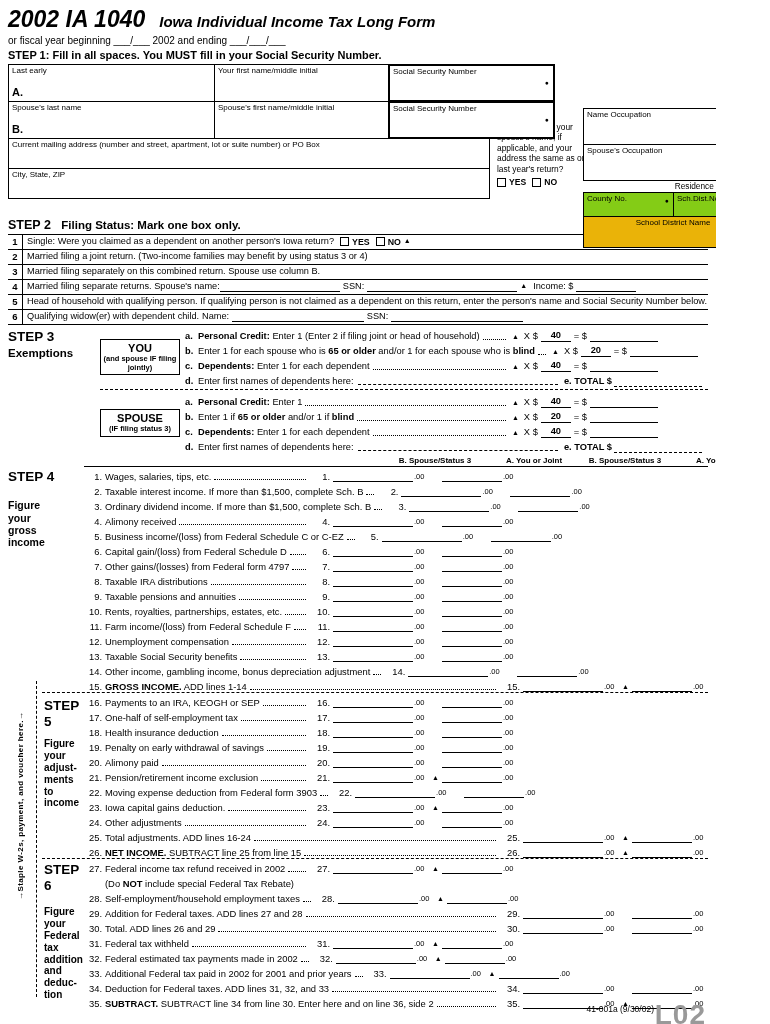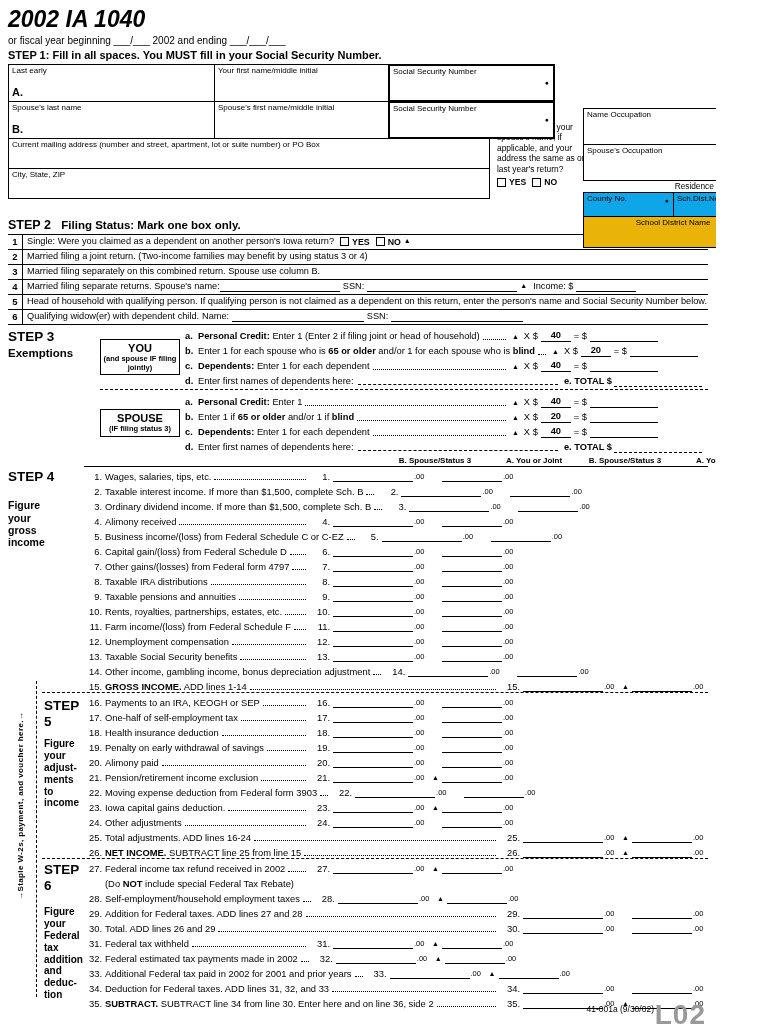--- a/index.html
+++ b/index.html
@@ -32,21 +32,21 @@
 
   .s1-q { position:absolute; left:489px; top:60px; width:96px; font-size:8.4px; line-height:1.25; }
   .qopts { margin-top:3px; display:flex; align-items:center; }
   .qlbl { font-weight:bold; font-size:8.6px; padding-left:3px; }
 
   .s1-right { position:absolute; left:575px; top:0; width:180px; }
   .rbox { position:absolute; left:0; width:180px; height:37px; border:1px solid #000; background:#fff; }
   .r1 { top:46px; } .r2 { top:82px; }
   .resid { position:absolute; top:120px; width:180px; text-align:right; font-size:8.3px; padding-right:3px; }
   .crow { position:absolute; top:130px; width:180px; height:25px; display:flex; }
-  .ccell { position:relative; flex:1; border:1px solid #000; background:#0ea5e9; margin-right:-1px; }
+  .ccell { position:relative; flex:1; border:1px solid #000; background:#84cc16; margin-right:-1px; }
   .sbox { position:absolute; top:154px; width:180px; height:32px; border:1px solid #000; background:#eab308; }
   .clbl.center { text-align:center; }
 
   
   .cbx { display:inline-block; width:9px; height:9px; border:1px solid #000; flex:none; margin-left:6px; background:#fff; }
   .tri { font-size:7px; flex:none; padding:0 3px 1px 3px; }
   .tri.hid { visibility:hidden; }
   .u { border-bottom:1px solid #000; height:10px; display:inline-block; flex:none; }
   .u.grow { flex:1 1 auto; min-width:20px; }
   .leader { flex:1 1 auto; min-width:8px; border-bottom:1.6px dotted #000; margin:0 3px 2px 3px; align-self:flex-end; }
@@ -122,20 +122,21 @@
   .fcode { position:absolute; right:62px; top:1004px; font-size:8.5px; }
   .fmark { position:absolute; right:10px; top:998px; font-size:28px; color:#999; font-weight:bold; letter-spacing:1px; }
 </style>
 </head>
 <body>
 
 <div class="page">
 
   <div class="hdr">
     <span class="hdr-title">2002 IA 1040</span>
+    <span class="hdr-sub">Iowa Individual Income Tax Long Form</span>
   </div>
   <div class="fiscal">or fiscal year beginning ___/___ 2002 and ending ___/___/___</div>
   <div class="instr">STEP 1: Fill in all spaces. You MUST fill in your Social Security Number.</div>
 
   <div class="s1">
     <div class="s1-table">
       <div class="s1-row">
         <div class="cell w207">
           <span class="clbl">Last early</span>
           <span class="pref">A.</span>

